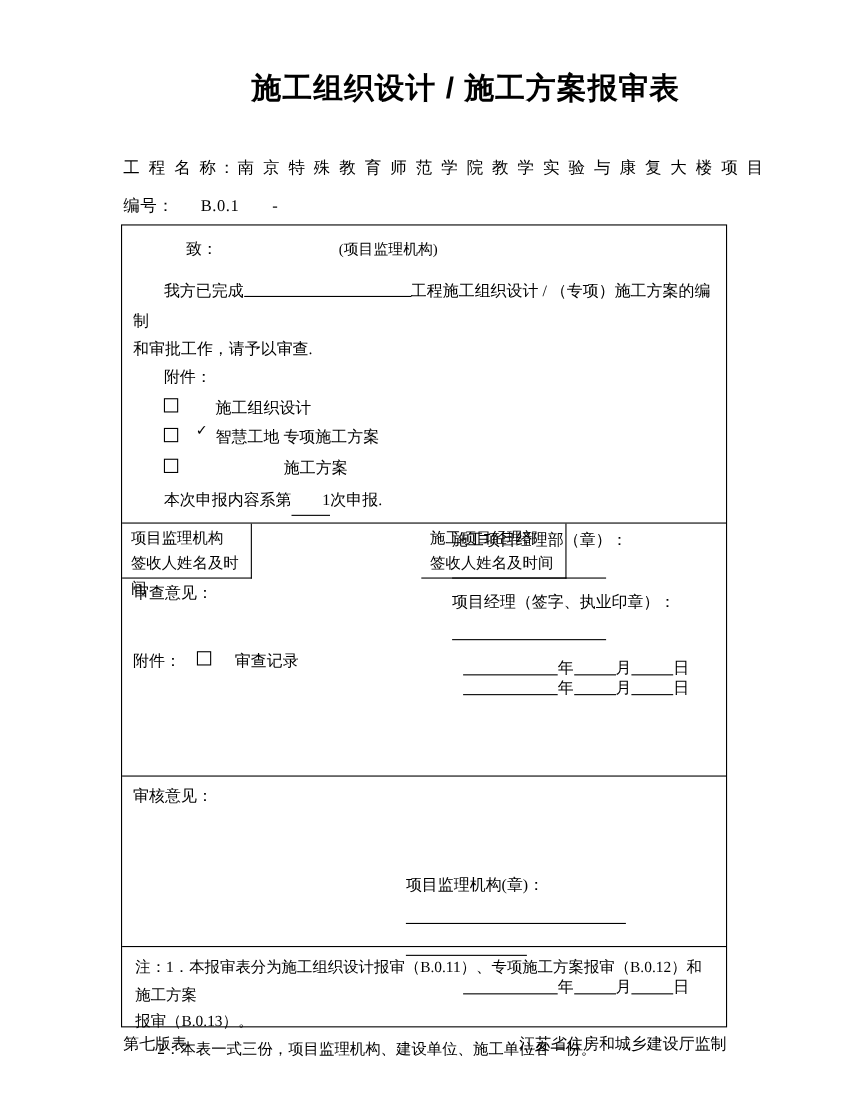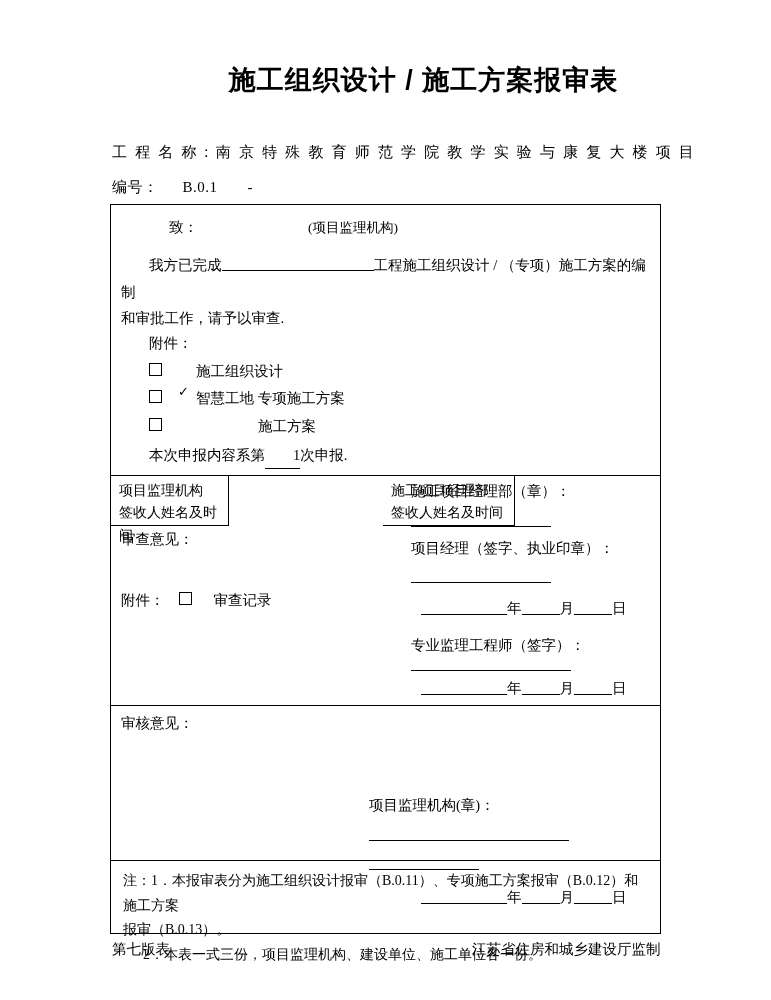--- a/index.html
+++ b/index.html
@@ -264,23 +264,20 @@
         <div>签收人姓名及时间</div>
       </div>
 
       <div class="body">
         <div class="opin-label">审查意见：</div>
 
         <div class="attach-line">
           <span>附件：</span><span class="gap"></span><span class="cb"></span><span class="gap"></span><span>审查记录</span>
         </div>
 
-        <div class="sig-right">
-          <span>专业监理工程师（签字）：</span><span class="ulong"></span>
-        </div>
 
         <div class="date-line">
           <span class="u1"></span><span>年</span><span class="u2"></span><span>月</span><span class="u3"></span><span>日</span>
         </div>
       </div>
     </div>
 
     <div class="row sec-c">
       <div class="body">
         <div>审核意见：</div>

